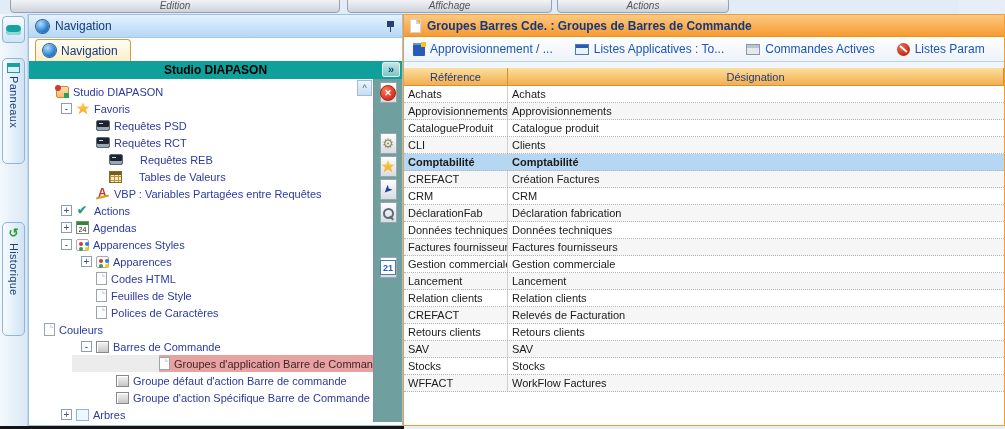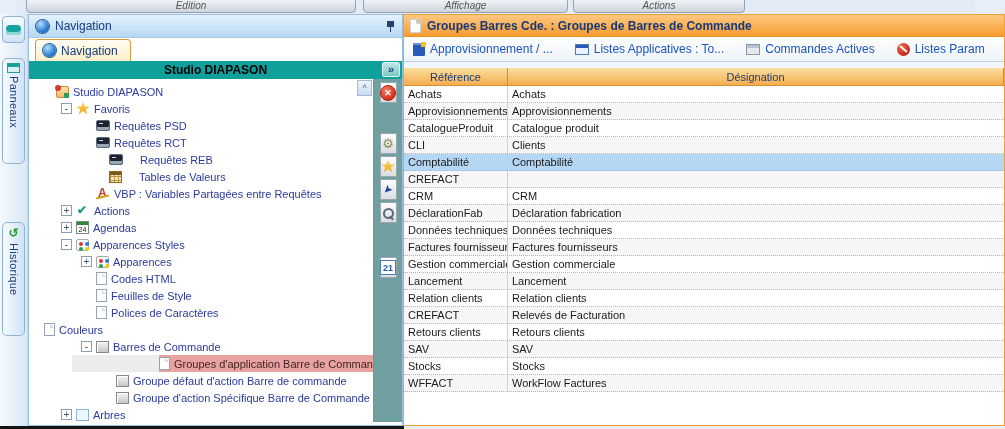--- a/index.html
+++ b/index.html
@@ -1,20 +1,20 @@
 <!DOCTYPE html>
 <html><head>
 <meta charset="utf-8">
 <style>
   * { box-sizing: border-box; margin: 0; padding: 0; }
   html,body { width:1005px; height:429px; overflow:hidden; }
   body { position:relative; font-family:"Liberation Sans", sans-serif; background:#e7eef7; }
 
   
-  .ribbon { position:absolute; left:16px; top:0; width:959px; height:14px; background:#e3ecf6; }
+  .ribbon { position:absolute; left:0; top:0; width:959px; height:14px; background:#e3ecf6; }
   .ribbon-btn { position:absolute; top:-3px; height:16px; border:1px solid #97a1b2; border-radius:4px;
     background:linear-gradient(#f8f9fb,#cdd3dc); color:#555; font-style:italic; font-size:10px;
     display:flex; align-items:flex-end; justify-content:center; padding-bottom:1px; }
   .ribbon-btn:nth-child(1){ left:10px; width:330px; }
   .ribbon-btn:nth-child(2){ left:347px; width:205px; }
   .ribbon-btn:nth-child(3){ left:557px; width:172px; }
 
   
   .dock-strip { position:absolute; left:0; top:14px; width:28px; height:412px;
     background:linear-gradient(to right,#f3f8fd,#dbe8f5); border-right:1px solid #c3d6ea; }
@@ -130,21 +130,21 @@
   .forbidden-icon { width:13px; height:13px; border-radius:50%; background:radial-gradient(circle at 35% 30%, #f06a50, #c62815 70%); }
   .forbidden-icon::before { content:""; position:absolute; left:2px; top:5px; width:9px; height:2px; background:#fff; transform:rotate(40deg); }
   .grid-gap { height:6px; background:#f0f6fc; }
   .grid-header { display:flex; height:18px; border-bottom:1px solid #d89030; }
   .grid-header .hcell { background:linear-gradient(#fcdf9f,#f3ae4f); color:#1e3c78; font-size:11px;
     display:flex; align-items:center; justify-content:center; border-right:1px solid #d0922c; }
   .hcell.c-ref { width:104px; flex:none; }
   .hcell.c-des { flex:1; }
   .grid-row { display:flex; height:17px; border-bottom:1px dotted #b5b5b5; font-size:11px; color:#1a1a1a; background:#fff; }
   .grid-row.odd { background:#f6f6f6; }
-  .grid-row.sel { background:#b5d7f3; }
+  .grid-row.sel { background:#b5d7f3;font-weight:bold; }
   .cell { display:flex; align-items:center; padding-left:4px; overflow:hidden; white-space:nowrap; }
   .cell.c-ref { width:104px; flex:none; border-right:1px solid #cfcfcf; }
   .cell.c-des { flex:1; }
 
   .bottom-bar { position:absolute; left:0; top:426px; width:404px; height:3px; background:#141414; }
 </style>
 </head>
 <body>
 
 <div class="ribbon" id="ribbon">
@@ -359,20 +359,21 @@
       <div class="grid-row odd">
         <div class="cell c-ref">CLI</div>
         <div class="cell c-des">Clients</div>
       </div>
       <div class="grid-row sel">
         <div class="cell c-ref">Comptabilité</div>
         <div class="cell c-des">Comptabilité</div>
       </div>
       <div class="grid-row odd">
         <div class="cell c-ref">CREFACT</div>
+        <div class="cell c-des">Création Factures</div>
       </div>
       <div class="grid-row">
         <div class="cell c-ref">CRM</div>
         <div class="cell c-des">CRM</div>
       </div>
       <div class="grid-row odd">
         <div class="cell c-ref">DéclarationFab</div>
         <div class="cell c-des">Déclaration fabrication</div>
       </div>
       <div class="grid-row">

